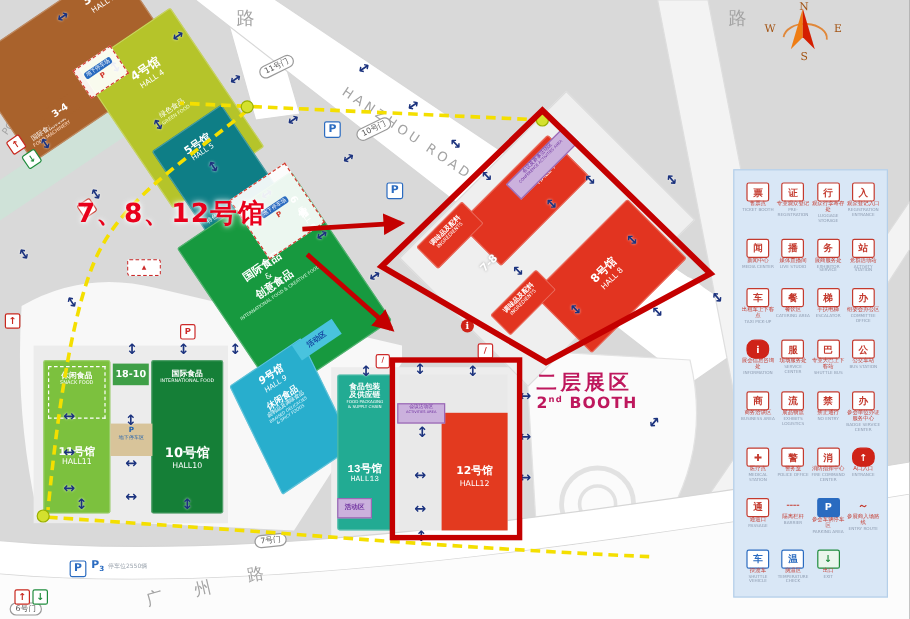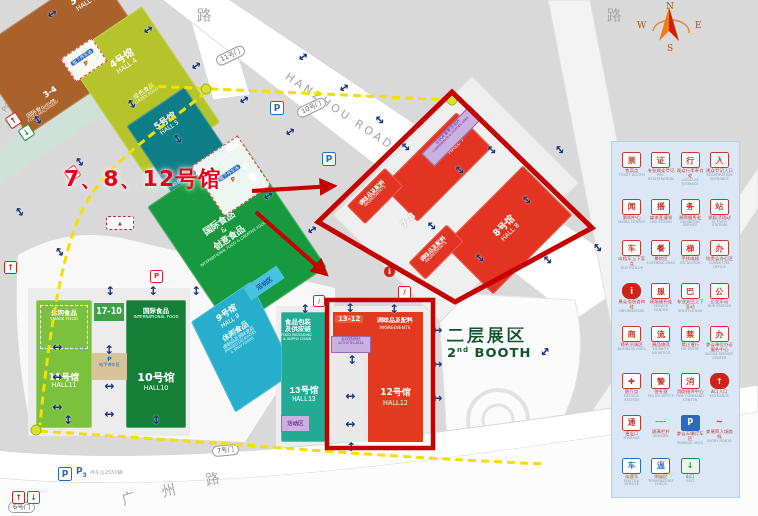--- a/index.html
+++ b/index.html
@@ -39,21 +39,21 @@
   .v-bf{background:#2a6bc0;border:1.2px solid #2a6bc0;color:#fff;}
   .v-g{border:1.2px solid #1f8c3c;color:#1f8c3c;background:#eaf6ec;}
   .v-p{border:none;background:transparent;color:#c43a2e;font-size:9px;}
   .lgcn{font-size:4.5px;color:#c43a2e;margin-top:1px;line-height:1.1;}
   .lgen{font-size:3.5px;color:#8d9bb0;line-height:1.05;}
   .roadlbl{position:absolute;color:#a3a3a3;z-index:6;white-space:nowrap;}
   #headline{position:absolute;left:64px;top:167px;z-index:35;color:#e8001b;font-weight:bold;
             text-shadow:0 0 3px #fff,0 0 6px #fff;line-height:1.1;}
   #headline .l1{font-size:22px;letter-spacing:1px;}
   #headline .l2{font-size:18px;letter-spacing:2px;margin-top:3px;}
-  #floor2{position:absolute;left:447px;top:309px;z-index:35;color:#14532d;font-weight:bold;line-height:1.2;margin-top:16px;}
+  #floor2{position:absolute;left:447px;top:309px;z-index:35;color:#be185d;font-weight:bold;line-height:1.2;}
   #floor2 .f1{font-size:17px;letter-spacing:3px;}
   #floor2 .f2{font-size:13px;letter-spacing:1px;}
   #floor2 sup{font-size:7px;}
   .dash-park{position:absolute;background:rgba(255,255,255,.92);border:1.5px dashed #d23a2e;z-index:13;
              display:flex;flex-direction:column;align-items:center;justify-content:center;gap:1px;}
   .dash-park .tag{background:#2a6bc0;color:#fff;font-size:4.5px;padding:0 2px;border-radius:2px;white-space:nowrap;}
   .dash-park .pp{color:#d23a2e;font-weight:bold;font-size:6px;}
   .infoc{position:absolute;z-index:25;width:11px;height:11px;border-radius:50%;background:#cf2318;color:#fff;
          font-family:"DejaVu Serif",serif;font-weight:bold;font-size:8px;text-align:center;line-height:11px;}
   #compass{position:absolute;left:633px;top:1px;width:72px;height:54px;z-index:40;
@@ -165,62 +165,55 @@
     <div class="hname" style="font-size:6.5px;">休闲食品</div>
     <div style="font-size:4.2px;">SNACK FOOD</div>
   </div>
   <div class="t" style="left:0;right:0;top:72px;">
     <div class="hname" style="font-size:9px;">11号馆</div>
     <div style="font-size:6.5px;">HALL11</div>
   </div>
 </div>
 
 <div class="abs" style="left:94px;top:303px;width:30px;height:18px;background:#3f9f47;z-index:11;color:#fff;font-weight:bold;font-size:8px;text-align:center;line-height:18px;">
-  <span>17-10</span>
+  <span>18-10</span>
 </div>
 <div class="abs" style="left:92px;top:353px;width:35px;height:27px;background:#d8c49a;z-index:11;text-align:center;">
   <div style="color:#1b5fb0;font-weight:bold;font-size:6px;line-height:1;margin-top:3px;">P</div>
   <div style="color:#1b5fb0;font-size:4.2px;">地下停车区</div>
 </div>
 
 <div class="hall" style="left:126px;top:300px;width:60px;height:128px;background:#157f37;transform:none;z-index:10;">
   <div class="t" style="left:0;right:0;top:8px;">
     <div class="hname" style="font-size:6.5px;">国际食品</div>
     <div style="font-size:4px;white-space:normal;">INTERNATIONAL FOOD</div>
   </div>
   <div class="t" style="left:0;right:0;top:72px;">
     <div class="hname" style="font-size:11px;">10号馆</div>
     <div style="font-size:6.5px;">HALL10</div>
   </div>
 </div>
 
 <div class="hall" style="left:281px;top:312px;width:46px;height:130px;background:#22ab93;transform:none;z-index:10;">
-  <div class="t" style="left:0;right:16px;top:7px;text-align:right;">
+  <div class="t" style="left:0;right:0;top:7px;">
     <div class="hname" style="font-size:6.5px;">食品包装</div>
     <div class="hname" style="font-size:6.5px;">及供应链</div>
     <div style="font-size:3.4px;">FOOD PACKAGING</div>
     <div style="font-size:3.4px;">&amp; SUPPLY CHAIN</div>
   </div>
   <div class="t" style="left:0;right:0;top:74px;font-family:Liberation Mono, monospace;">
     <div class="hname" style="font-size:9px;">13号馆</div>
     <div style="font-size:6.5px;">HALL13</div>
   </div>
 </div>
 <div class="purplebox" style="left:281px;top:415px;width:27px;height:15px;font-size:5.5px;line-height:15px;font-weight:bold;">
   <span>活动区</span>
 </div>
 
 <div class="abs" style="left:333px;top:312px;width:90px;height:130px;background:#e9e9e9;z-index:10;">
-  <div style="position:absolute;left:0;top:0;width:90px;height:32px;background:#e33a1f;">
-    <div style="position:absolute;left:2px;top:3px;background:#f2573a;color:#fff;font-weight:bold;font-size:7px;padding:0 3px;border-radius:1px;">13-12</div>
-    <div style="position:absolute;right:2px;top:4px;width:52px;text-align:center;color:#fff;">
-      <div style="font-weight:bold;font-size:6px;">调味品及配料</div>
-      <div style="font-size:4.5px;">INGREDIENTS</div>
-    </div>
-  </div>
   <div class="purplebox" style="left:-2px;top:24px;width:38px;height:15px;font-size:4px;">
     <div>会议活动区</div>
     <div style="font-size:3px;">ACTIVITIES AREA</div>
   </div>
   <div style="position:absolute;left:35px;top:32px;width:55px;height:98px;background:#e33a1f;">
     <div class="t" style="left:0;right:0;top:42px;color:#fff;text-align:center;position:absolute;">
       <div class="hname" style="font-size:9px;">12号馆</div>
       <div style="font-size:6.5px;">HALL12</div>
     </div>
   </div>

